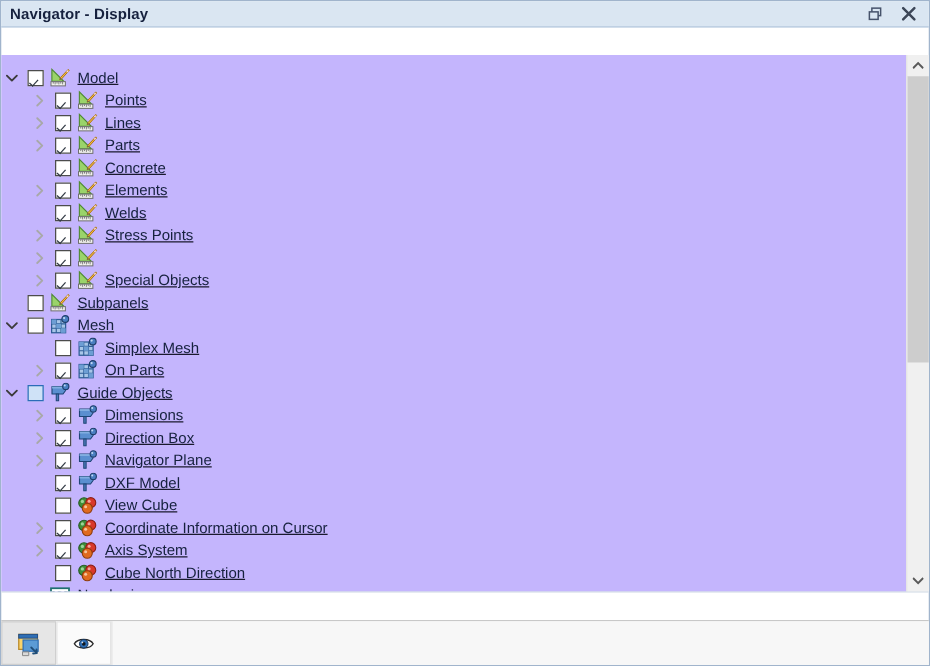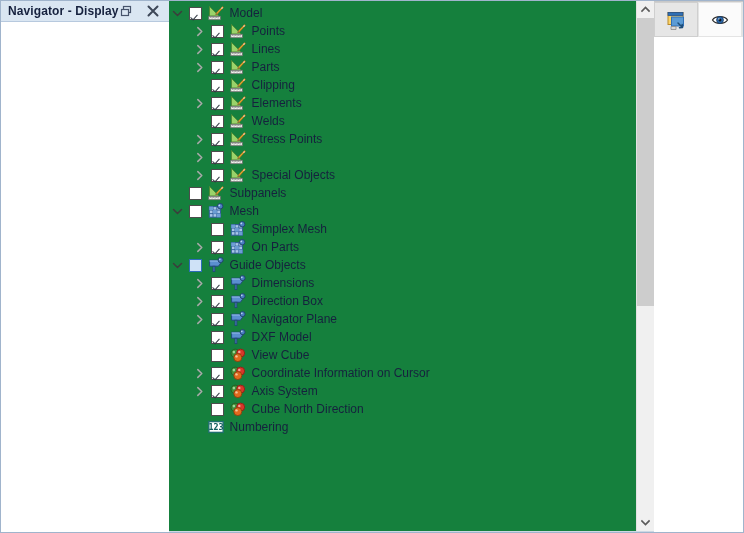--- a/index.html
+++ b/index.html
@@ -19,20 +19,22 @@
   }
 
   .window {
     position: relative;
     width: 744px;
     height: 533px;
     box-sizing: border-box;
     border: 1px solid #a0b4cc;
     background: #ffffff;
     display: flex;
+    flex-direction: column;
+    gap: 22px;
   }
 
   
   .titlebar {
     height: 21px;
     flex: 0 0 21px;
     background: #dae6f2;
     display: flex;
     align-items: center;
     padding: 0 4px 0 7px;
@@ -69,23 +71,24 @@
     flex: 1 1 auto;
     display: flex;
     min-height: 0;
     background: #ffffff;
     border-bottom: 1px solid #cdd8e4;
   }
   .tree {
     flex: 1 1 auto;
     position: relative;
     overflow: hidden;
-    background: #15803d;
-    padding-top: 3px;
+    background: #c4b5fd;
+    padding-top: 9px;
     box-sizing: border-box;
+    text-decoration: underline;
   }
 
   .row {
     height: 18px;
     display: flex;
     align-items: center;
     white-space: nowrap;
     position: relative;
   }
 
@@ -345,21 +348,21 @@
           <div class="ic">
             <svg width="16" height="16" viewBox="0 0 16 16">
               <path d="M1.5 11 L1.5 1.5 L11 11 Z" fill="#9ad36a" stroke="#4e8a33" stroke-width="0.9"></path>
               <rect x="0.8" y="11.3" width="11.5" height="3.4" fill="#f2f2ee" stroke="#6f6f6f" stroke-width="0.8"></rect>
               <path d="M2.6 11.6 v1.3 M4.1 11.6 v1.9 M5.6 11.6 v1.3 M7.1 11.6 v1.9 M8.6 11.6 v1.3 M10.1 11.6 v1.9" stroke="#6f6f6f" stroke-width="0.7"></path>
               <path d="M14.6 1.5 L15.3 2.4 L9.2 9.2 L7.7 9.7 L8.2 8.2 Z" fill="#f6b93b" stroke="#a9761a" stroke-width="0.8" stroke-linejoin="round"></path>
               <path d="M13.6 2.6 L14.4 3.5" stroke="#f4d7e5" stroke-width="1.4"></path>
               <path d="M8.2 8.2 L7.7 9.7 L9.2 9.2 Z" fill="#5a5a5a"></path>
             </svg>
           </div>
-          <div class="label">Clipping</div>
+          <div class="label">Concrete</div>
         </div>
         <div class="row">
           <div class="ind" style="width: 22px;"></div>
           <div class="exp">
             <svg width="11" height="11" viewBox="0 0 11 11">
               <path d="M3.8 1.6 L7.8 5.5 L3.8 9.4" fill="none" stroke="#a8a8a8" stroke-width="1.5" stroke-linecap="round" stroke-linejoin="round"></path>
             </svg>
           </div>
           <div class="cbwrap">
             <div class="cb checked"></div>

